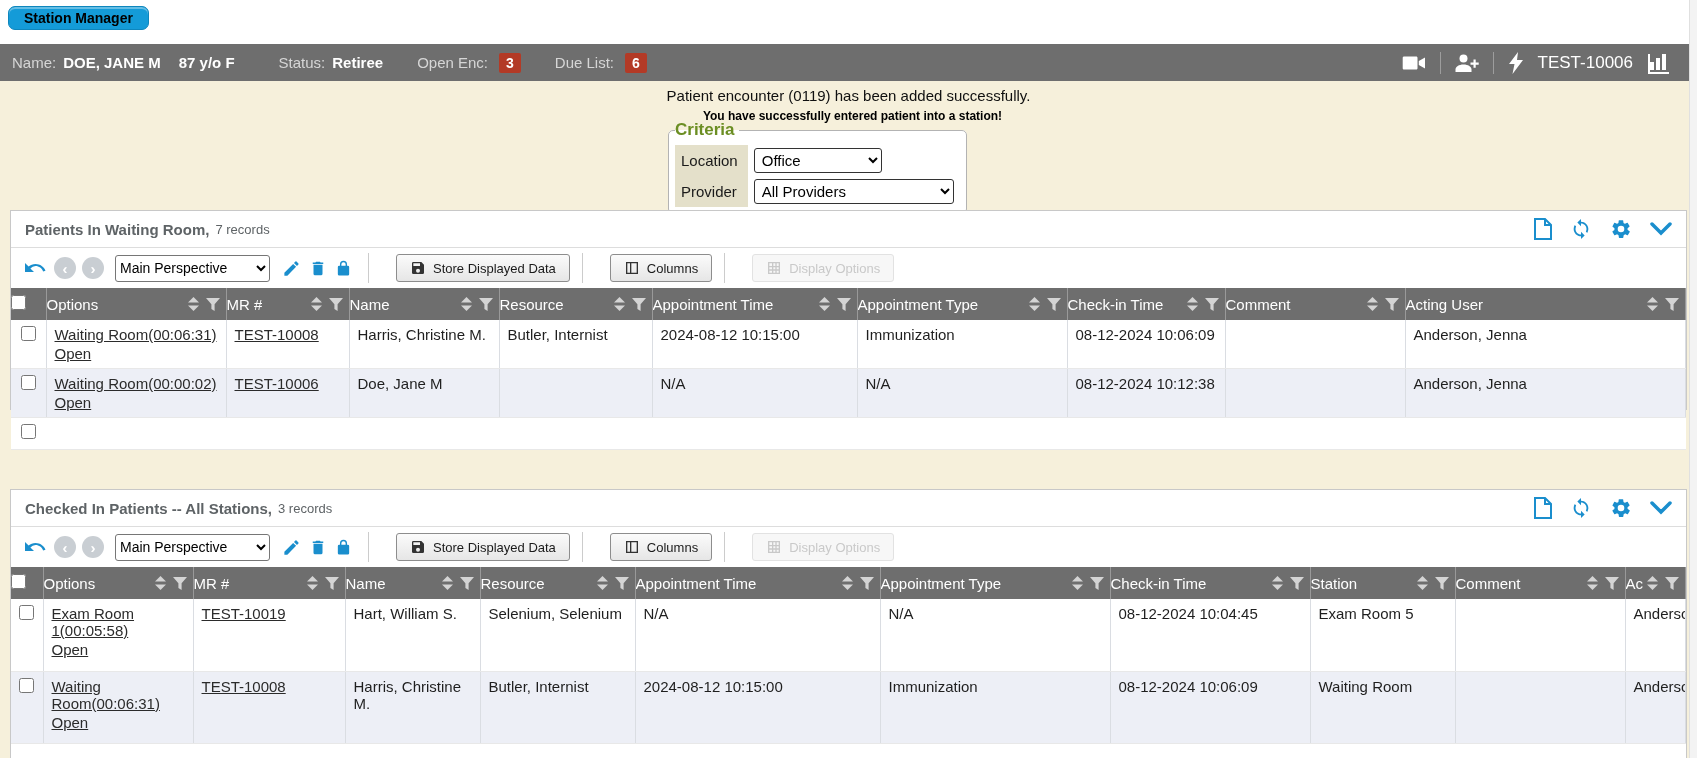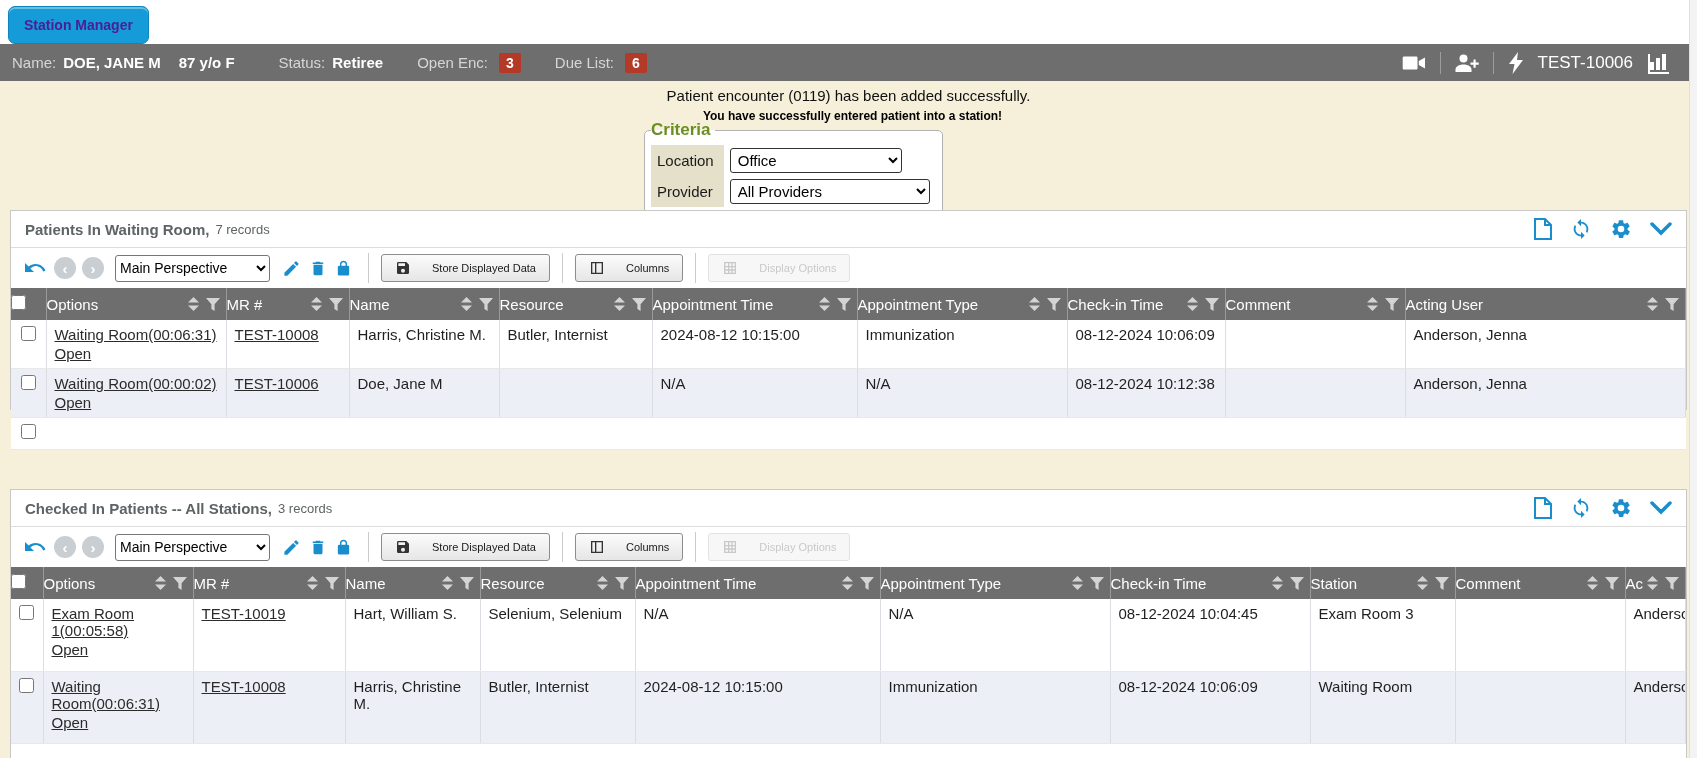--- a/index.html
+++ b/index.html
@@ -7,22 +7,22 @@
   body {
     font-family: "Liberation Sans", sans-serif;
     background:#f6f0db;
     position:relative;
     overflow:hidden;
     color:#222;
   }
   
   .tab-strip { position:absolute; top:0; left:0; width:1697px; height:44px; background:#ffffff; }
   .app-tab {
-    position:absolute; left:8px; top:6px; height:38px;
-    background:#149bd8; color:#4c1d95; font-weight:bold; font-size:14px;
+    position:absolute; left:8px; top:6px; height:24px;
+    background:#149bd8; color:#000000; font-weight:bold; font-size:14px;
     padding:0 15px; border-radius:7px; display:flex; align-items:center;
     border:1px solid #0e86bd; box-shadow: inset 0 2px 0 rgba(255,255,255,.35);
   }
   
   .patient-bar {
     position:absolute; top:44px; left:0; width:1697px; height:37px;
     background:#6e6e6e; display:flex; align-items:center; padding:0 12px;
     font-size:15px; color:#fff;
   }
   .pb-label { color:#d6d6d6; margin-right:7px; }
@@ -35,32 +35,32 @@
   .pb-right { margin-left:auto; display:flex; align-items:center; gap:14px; padding-right:14px; }
   .pb-right svg { display:block; }
   .pb-divider { width:1px; height:22px; background:#9d9d9d; }
   .station-id { font-size:17px; color:#fff; }
   
   .messages { position:absolute; top:85px; left:0; width:1697px; text-align:center; line-height:21px; }
   .msg1 { font-size:15px; color:#101010; }
   .msg2 { font-size:12px; color:#000; font-weight:bold;padding-left:8px; }
   
   .criteria {
-    position:absolute; left:644px; top:120px;
+    position:absolute; left:668px; top:120px;
     border:1px solid #b3b3b3; border-radius:5px; background:#fff; padding:5px 6px 6px 6px;
   }
   .criteria legend { color:#6b8e23; font-weight:bold; font-size:17px; padding:0 4px 0 0; margin-left:0; }
   .criteria table { border-collapse:collapse; }
   .criteria td { font-size:15px; padding:3px 6px;margin-top:44px; }
   .crit-label { background:#e4e0ca; color:#1a1a1a; padding-right:10px !important; }
   .criteria select {
     font-family:"Liberation Sans",sans-serif; font-size:15px; padding:2px 3px;
     border:1px solid #333; border-radius:3px; background:#fff; color:#000;
   }
-  .sel-location { width:172px; }
+  .sel-location { width:128px; }
   .sel-provider { width:200px; }
   
   .panel {
     position:absolute; left:10px; width:1677px; background:#fff;
     border:1px solid #c8c8c8;
   }
   #panel-0 { top:210px; height:200px; }
   #panel-1 { top:489px; height:340px; }
   .panel-header {
     height:37px; display:flex; align-items:center; padding:0 14px;
@@ -77,24 +77,24 @@
     width:22px; height:22px; border-radius:50%; background:#c9ced3; color:#fff;
     display:flex; align-items:center; justify-content:center; font-size:15px; font-weight:bold;
     margin:0 3px; cursor:pointer;
   }
   .persp-select {
     font-family:"Liberation Sans",sans-serif; font-size:14px; height:27px; width:155px;
     border:1px solid #767676; border-radius:3px; background:#fff; margin:0 8px 0 8px;
   }
   .tb-sep { width:1px; height:30px; background:#ccc; margin:0 12px; }
   .tb-btn {
-    display:flex; align-items:center; gap:21px; font-family:"Liberation Sans",sans-serif;
-    font-size:11px; color:#1a1a1a; padding:5px 13px;
+    display:flex; align-items:center; gap:7px; font-family:"Liberation Sans",sans-serif;
+    font-size:13px; color:#1a1a1a; padding:5px 13px;
     background:linear-gradient(#fbfbfb,#e6e6e6); border:1px solid #8d8d8d; border-radius:3px;
-    cursor:pointer; white-space:nowrap;
+    cursor:pointer; white-space:nowrap;margin-left:15px;
   }
   .tb-btn.disabled {
     background:#f7f7f7; border-color:#e2e2e2; color:#c9c9c9; cursor:default;
   }
   .tb-btn.disabled svg { opacity:1; }
   
   table.grid { width:100%; border-collapse:collapse; table-layout:fixed; font-size:15px; }
   table.grid th {
     background:#6e6e6e; color:#fff; font-weight:normal; text-align:left;
     padding:0 6px 0 0; height:32px; border-right:1px solid #999;
@@ -772,21 +772,21 @@
       <tbody>
         <tr class="">
           <td class="cb-col"><input type="checkbox" style=""></td>
           <td><a class="lnk">Exam Room 1(00:05:58)</a><a class="lnk open-lnk">Open</a></td>
           <td><a class="lnk">TEST-10019</a></td>
           <td>Hart, William S.</td>
           <td>Selenium, Selenium</td>
           <td>N/A</td>
           <td>N/A</td>
           <td>08-12-2024 10:04:45</td>
-          <td>Exam Room 3</td>
+          <td>Exam Room 5</td>
           <td></td>
           <td class="clip">Anderson, Jenna</td>
         </tr>
         <tr class="alt">
           <td class="cb-col"><input type="checkbox" style=""></td>
           <td><a class="lnk">Waiting Room(00:06:31)</a><a class="lnk open-lnk">Open</a></td>
           <td><a class="lnk">TEST-10008</a></td>
           <td>Harris, Christine M.</td>
           <td>Butler, Internist</td>
           <td>2024-08-12 10:15:00</td>

